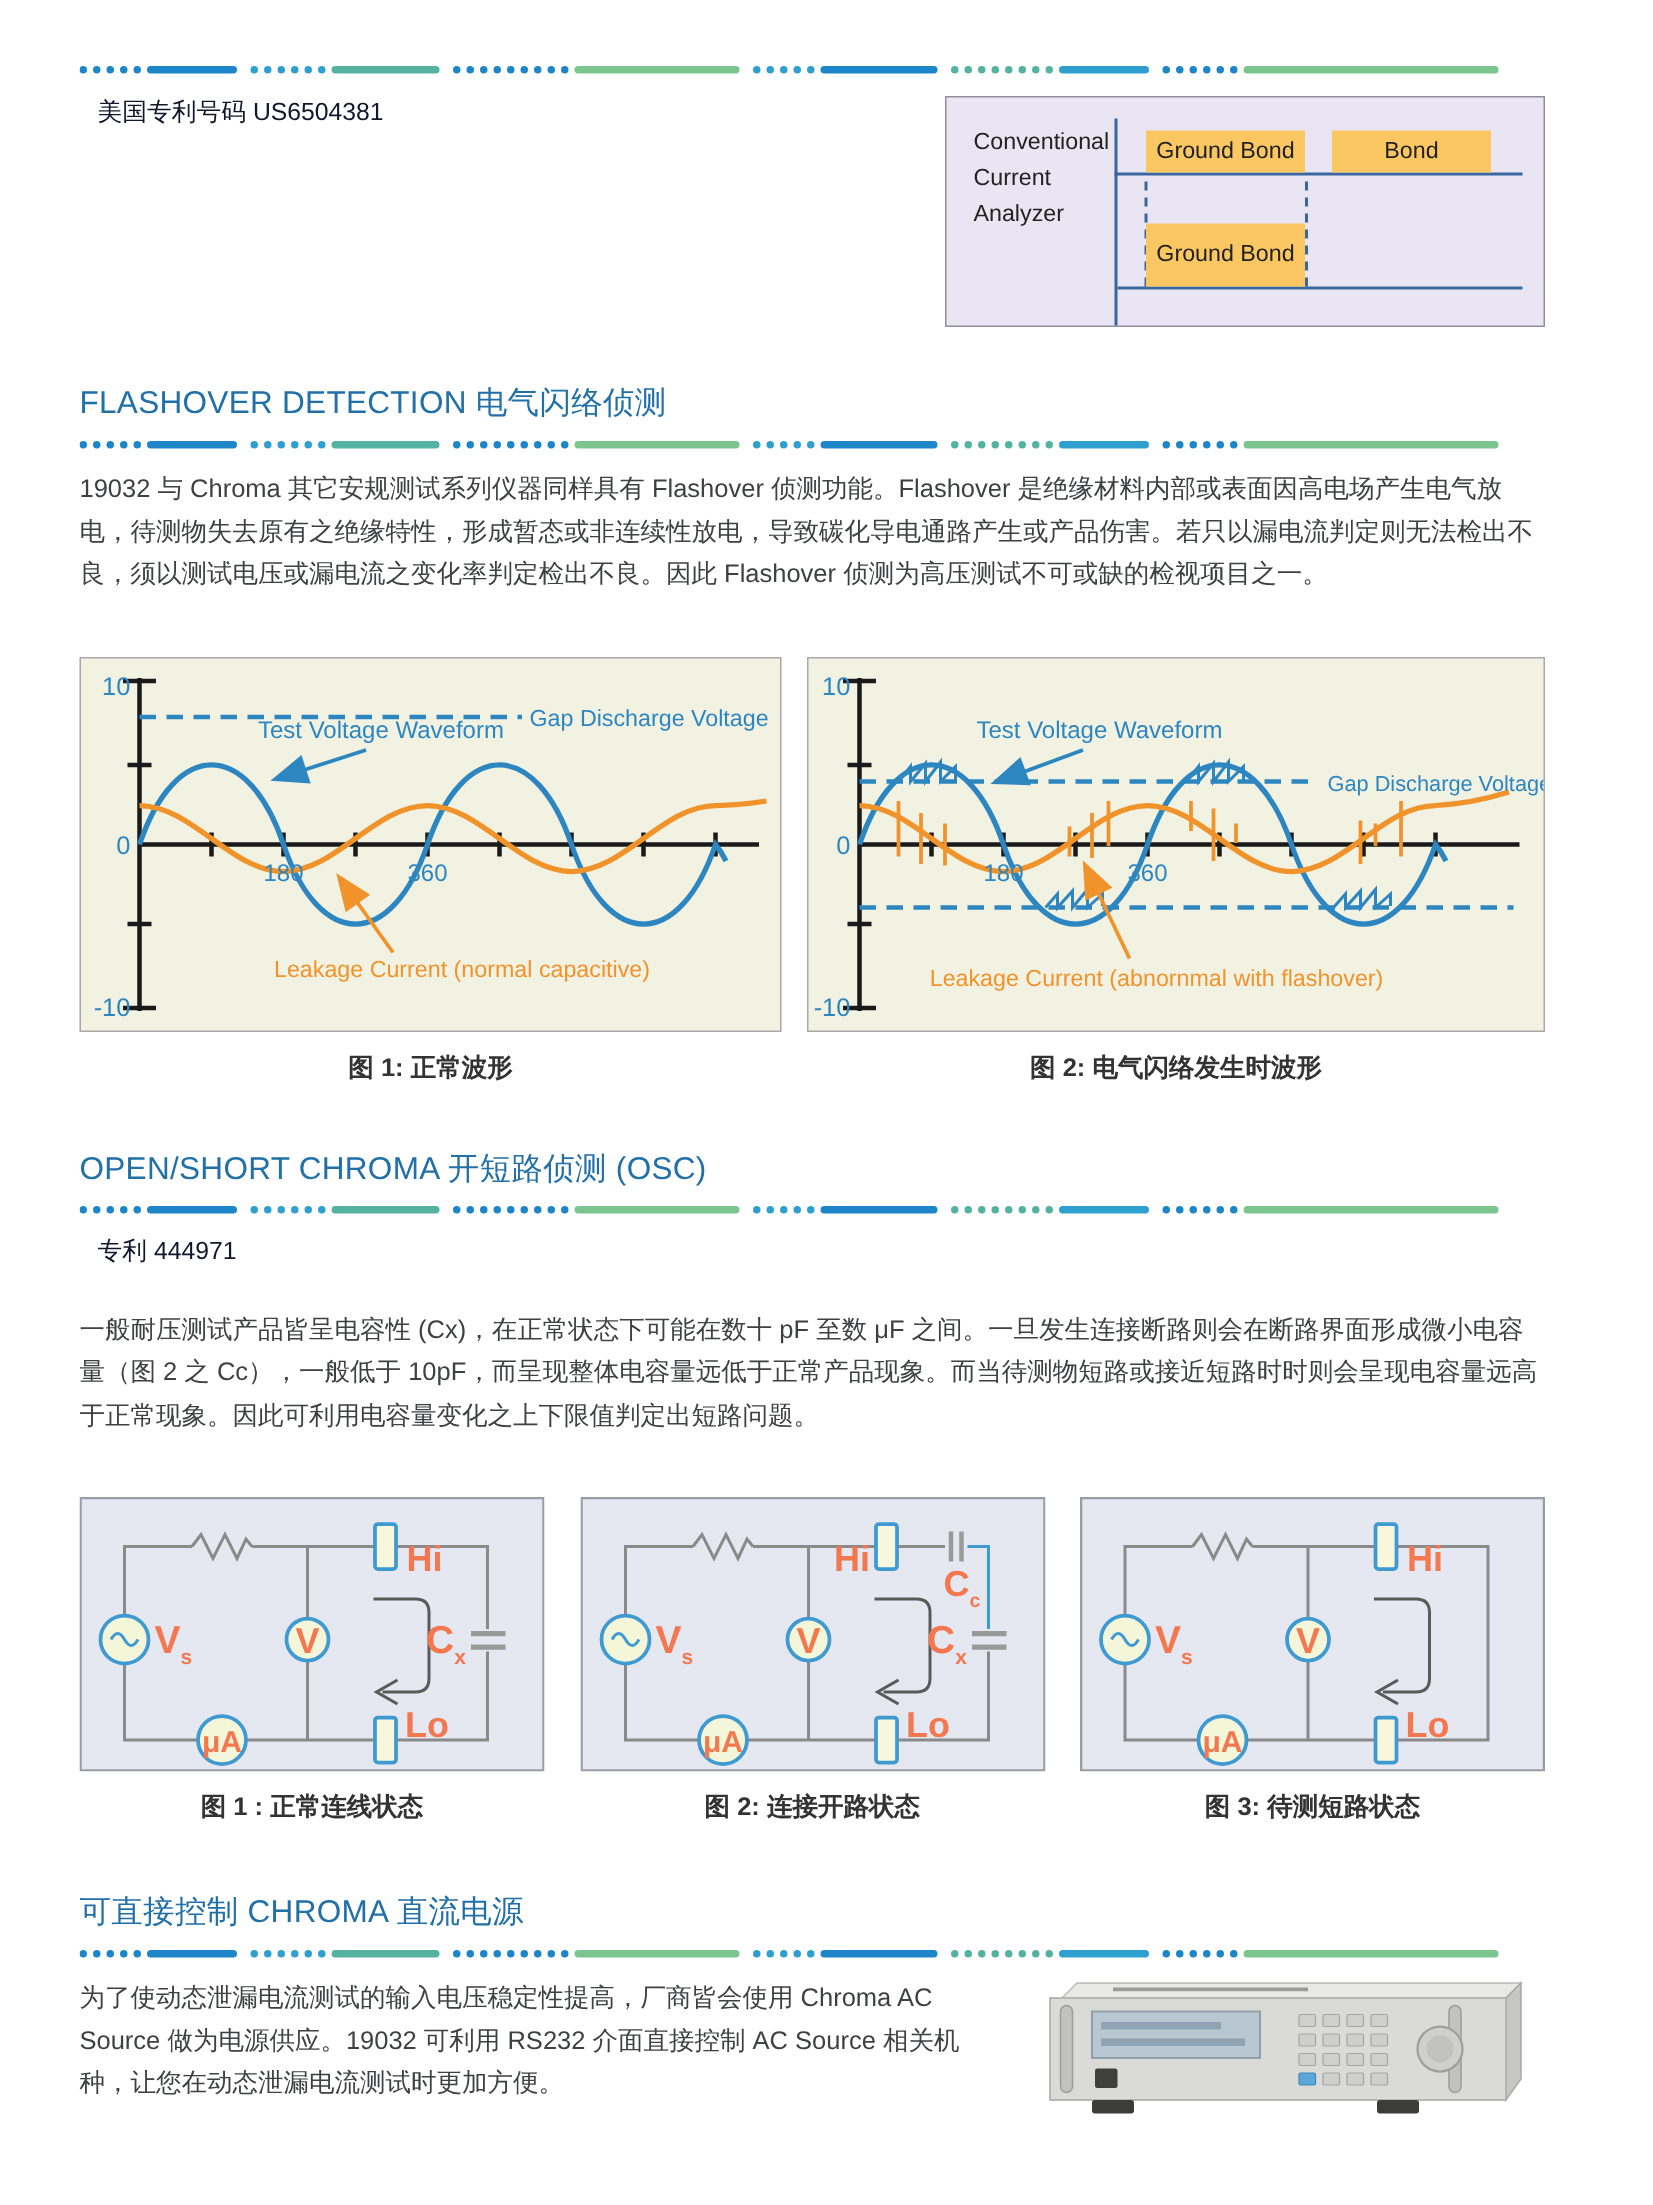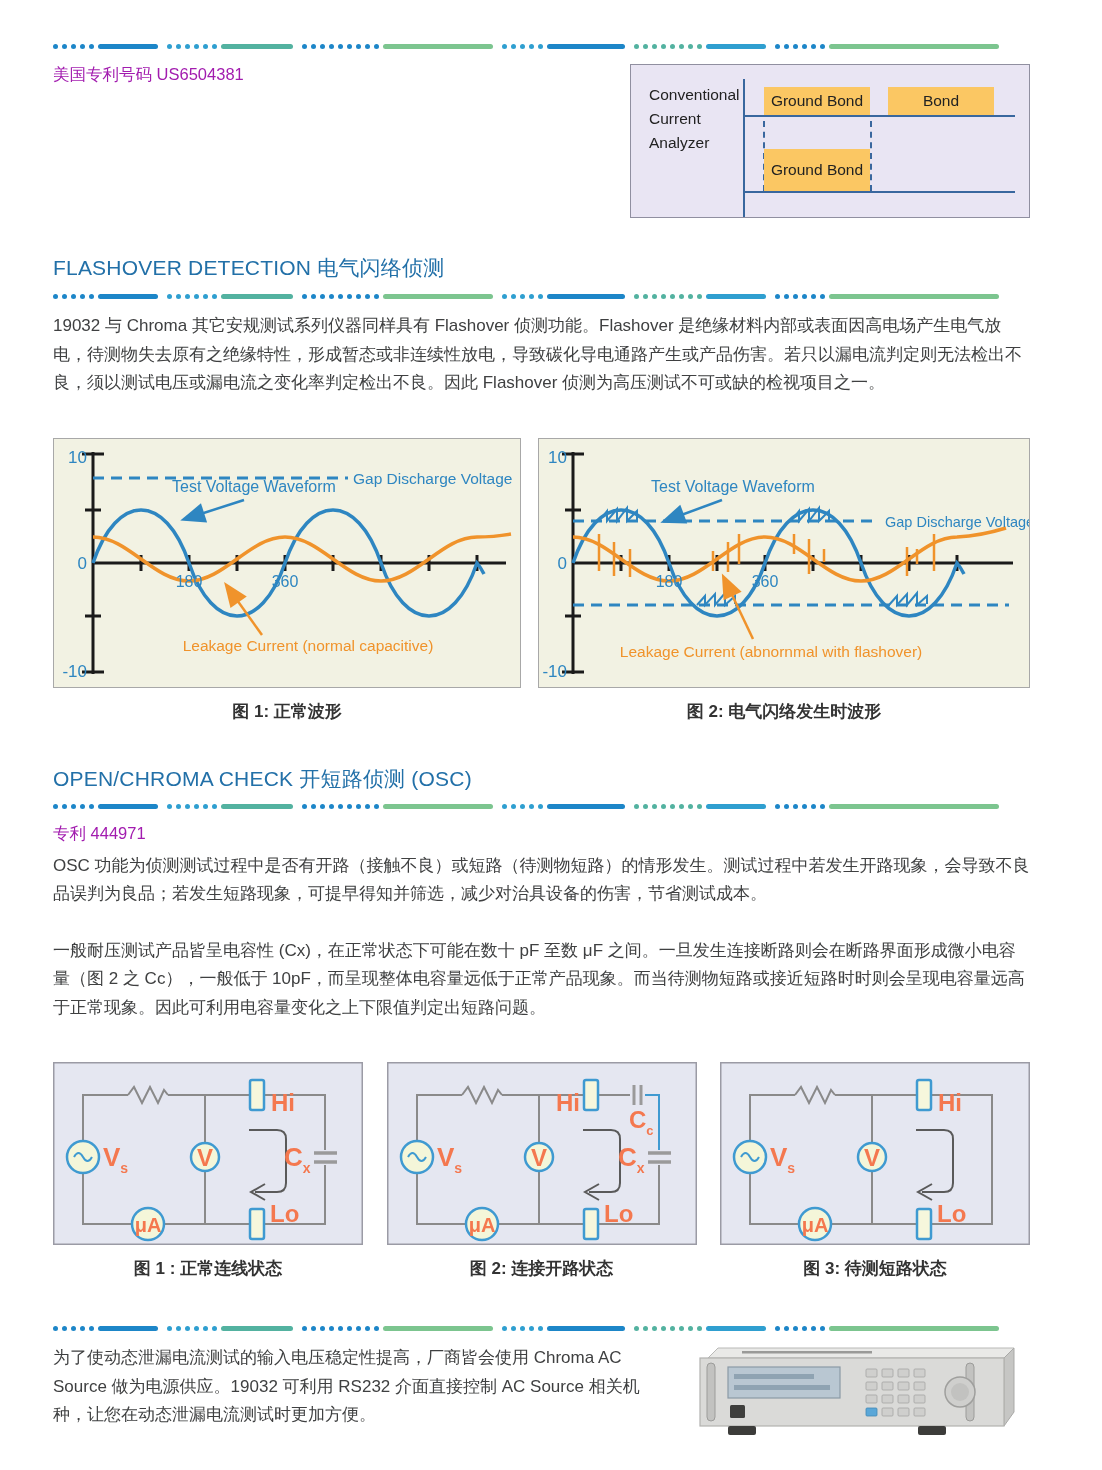--- a/index.html
+++ b/index.html
@@ -2,21 +2,21 @@
 <html><head>
 <meta charset="utf-8">
 <style>
   html,body{margin:0;padding:0;background:#ffffff;}
   body{font-family:"Liberation Sans","DejaVu Sans",sans-serif;color:#3f4041;}
   .page{width:1102px;min-height:1470px;background:#fff;box-sizing:border-box;padding:42px 72px 30px 53px;}
   h2{font-size:21px;font-weight:normal;color:#2270a8;margin:0 0 10px 0;letter-spacing:.2px;}
   .divider{display:flex;align-items:center;height:8px;margin:0 0 12px 0;overflow:hidden;}
   .divider .dot{width:5px;height:5px;border-radius:50%;margin-right:4px;flex:0 0 auto;}
   .divider .dash{height:5px;border-radius:3px;margin-right:9px;flex:0 0 auto;}
-  .patent{color:#a21caf;font-size:16.5px;margin:2px 0 7px 0;}
+  .patent{color:#0f172a;font-size:16.5px;margin:2px 0 7px 12px;}
   p.body{font-size:17px;line-height:1.68;margin:0;color:#3f4041;}
   .row{display:flex;}
   
   .twd{position:relative;width:400px;height:154px;background:#e9e5f3;border:1.5px solid #908fa0;flex:0 0 auto;box-sizing:border-box;}
   .twd .devlabel{position:absolute;left:18px;top:18px;width:112px;font-size:15.5px;line-height:1.55;color:#222;}
   .twd .vline{position:absolute;left:112px;top:14px;width:2px;height:138px;background:#39679e;}
   .twd .h1{position:absolute;left:112px;top:50px;width:272px;height:2px;background:#39679e;}
   .twd .h2{position:absolute;left:114px;top:126px;width:270px;height:2px;background:#39679e;}
   .twd .dashv{position:absolute;top:56px;height:70px;width:0;border-left:2px dashed #39679e;}
   .twd .obox{position:absolute;background:#fbc763;color:#222;font-size:15.5px;display:flex;align-items:center;justify-content:center;}
@@ -272,21 +272,21 @@
           <line x1="183" y1="61" x2="126" y2="82" stroke="#2e86c1" stroke-width="2.5" marker-end="url(#mb2)"></line>
           <text x="232" y="218" text-anchor="middle" font-size="15.5" fill="#f0932b">Leakage Current (abnornmal with flashover)</text>
           <line x1="214" y1="200" x2="185" y2="139" stroke="#f0932b" stroke-width="2.5" marker-end="url(#mo2)"></line>
         </svg>
         <div class="cap">图 2: 电气闪络发生时波形</div>
       </div>
     </div>
   </section>
 
   <section style="margin-top:42px;">
-    <h2>OPEN/CHROMA CHECK 开短路侦测 (OSC)</h2>
+    <h2>OPEN/SHORT CHROMA 开短路侦测 (OSC)</h2>
     <div class="divider">
         <span class="dot" style="background: rgb(29, 134, 200);"></span>
         <span class="dot" style="background: rgb(29, 134, 200);"></span>
         <span class="dot" style="background: rgb(29, 134, 200);"></span>
         <span class="dot" style="background: rgb(29, 134, 200);"></span>
         <span class="dot" style="background: rgb(29, 134, 200);"></span>
         <span class="dash" style="width: 60px; background: rgb(29, 134, 200);"></span>
         <span class="dot" style="background: rgb(47, 159, 208);"></span>
         <span class="dot" style="background: rgb(47, 159, 208);"></span>
         <span class="dot" style="background: rgb(47, 159, 208);"></span>
@@ -321,21 +321,20 @@
         <span class="dash" style="width: 60px; background: rgb(47, 159, 208);"></span>
         <span class="dot" style="background: rgb(29, 134, 200);"></span>
         <span class="dot" style="background: rgb(29, 134, 200);"></span>
         <span class="dot" style="background: rgb(29, 134, 200);"></span>
         <span class="dot" style="background: rgb(29, 134, 200);"></span>
         <span class="dot" style="background: rgb(29, 134, 200);"></span>
         <span class="dot" style="background: rgb(29, 134, 200);"></span>
         <span class="dash" style="width: 170px; background: rgb(124, 197, 143);"></span>
       </div>
     <div class="patent">专利 444971</div>
-    <p class="body">OSC 功能为侦测测试过程中是否有开路（接触不良）或短路（待测物短路）的情形发生。测试过程中若发生开路现象，会导致不良品误判为良品；若发生短路现象，可提早得知并筛选，减少对治具设备的伤害，节省测试成本。</p>
     <p class="body" style="margin-top:28px;">一般耐压测试产品皆呈电容性 (Cx)，在正常状态下可能在数十 pF 至数 μF 之间。一旦发生连接断路则会在断路界面形成微小电容量（图 2 之 Cc），一般低于 10pF，而呈现整体电容量远低于正常产品现象。而当待测物短路或接近短路时时则会呈现电容量远高于正常现象。因此可利用电容量变化之上下限值判定出短路问题。</p>
 
     <div class="figs" style="margin-top:40px;">
 
       <div class="fig">
         <svg class="circsvg" width="310" height="183" viewBox="0 0 310 183">
           <rect x="0.75" y="0.75" width="308.5" height="181.5" fill="#e5e7f1" stroke="#9b9ba5" stroke-width="1.5"></rect>
           <g fill="none" stroke="#8a8a8a" stroke-width="2">
             <path d="M30,79 V33 H75"></path>
             <path d="M75,33 L81,25 L89,41 L97,25 L105,41 L111,28 L115,33"></path>
@@ -443,20 +442,21 @@
             <text x="218" y="49" font-size="24">Hi</text>
             <text x="217" y="160" font-size="24">Lo</text>
           </g>
         </svg>
         <div class="cap">图 3: 待测短路状态</div>
       </div>
     </div>
   </section>
 
   <section style="margin-top:44px;">
+    <h2>可直接控制 CHROMA 直流电源</h2>
     <div class="divider">
         <span class="dot" style="background: rgb(29, 134, 200);"></span>
         <span class="dot" style="background: rgb(29, 134, 200);"></span>
         <span class="dot" style="background: rgb(29, 134, 200);"></span>
         <span class="dot" style="background: rgb(29, 134, 200);"></span>
         <span class="dot" style="background: rgb(29, 134, 200);"></span>
         <span class="dash" style="width: 60px; background: rgb(29, 134, 200);"></span>
         <span class="dot" style="background: rgb(47, 159, 208);"></span>
         <span class="dot" style="background: rgb(47, 159, 208);"></span>
         <span class="dot" style="background: rgb(47, 159, 208);"></span>

